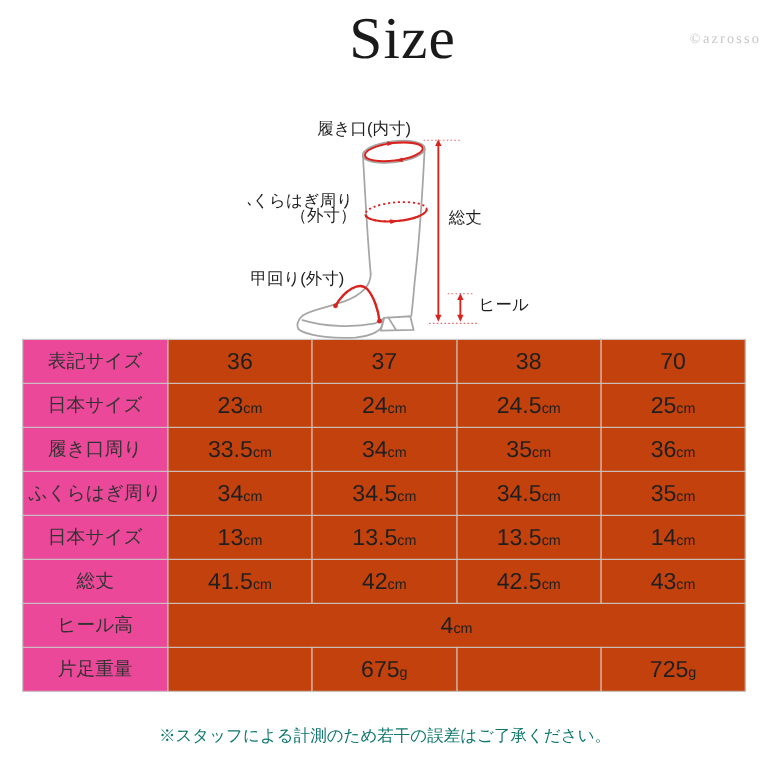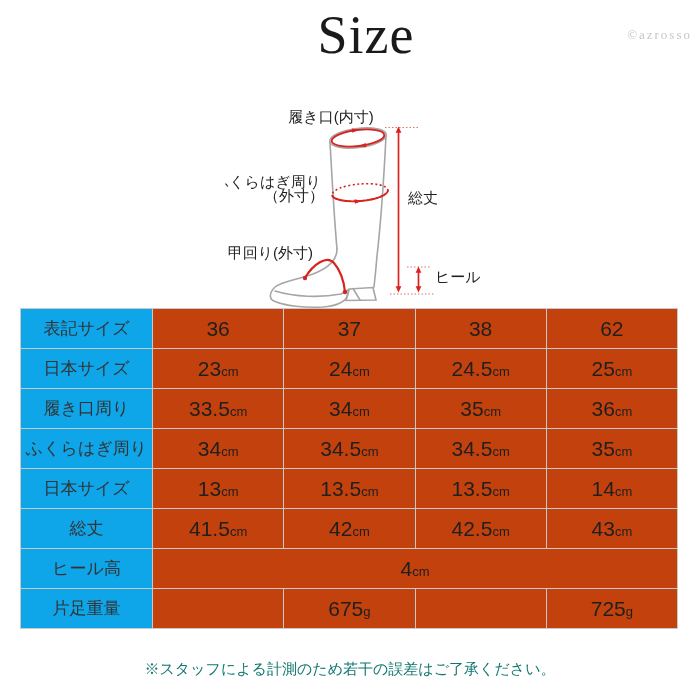--- a/index.html
+++ b/index.html
@@ -20,21 +20,21 @@
   .diagram{position:absolute;left:225px;top:78px;width:287px;height:218px;margin-top:28px;}
   .diagram svg{display:block;}
   table.size{
     position:absolute;left:20px;top:308px;width:658px;
     border-collapse:collapse;table-layout:fixed;
   }
   table.size td{
     border:1px solid #c9c9c9;height:39px;text-align:center;
     vertical-align:middle;padding:0;
   }
-  td.lbl{background:#0ea5e9;font-size:17px;color:#333333;width:131px;}
+  td.lbl{background:#ec4899;font-size:17px;color:#333333;width:131px;}
   td.val{font-size:21px;color:#1f1f1f;background:#c2410c;}
   .unit{font-size:13px;text-align:center;}
   .note{
     position:absolute;top:660px;left:0;width:100%;text-align:center;
     font-size:15px;color:#0f766e;
   }
   .svg-label{font-family:"Liberation Sans", sans-serif;font-size:15px;fill:#1f1f1f;}
 </style>
 </head>
 <body>
@@ -95,21 +95,21 @@
   </svg>
 </div>
 
 <table class="size">
   <tbody>
       <tr>
     <td class="lbl">表記サイズ</td>
     <td class="val">36</td>
     <td class="val">37</td>
     <td class="val">38</td>
-    <td class="val">62</td>
+    <td class="val">70</td>
   </tr>
   <tr>
     <td class="lbl">日本サイズ</td>
     <td class="val"><span>23</span><span class="unit">cm</span></td>
     <td class="val"><span>24</span><span class="unit">cm</span></td>
     <td class="val"><span>24.5</span><span class="unit">cm</span></td>
     <td class="val"><span>25</span><span class="unit">cm</span></td>
   </tr>
   <tr>
     <td class="lbl">履き口周り</td>

